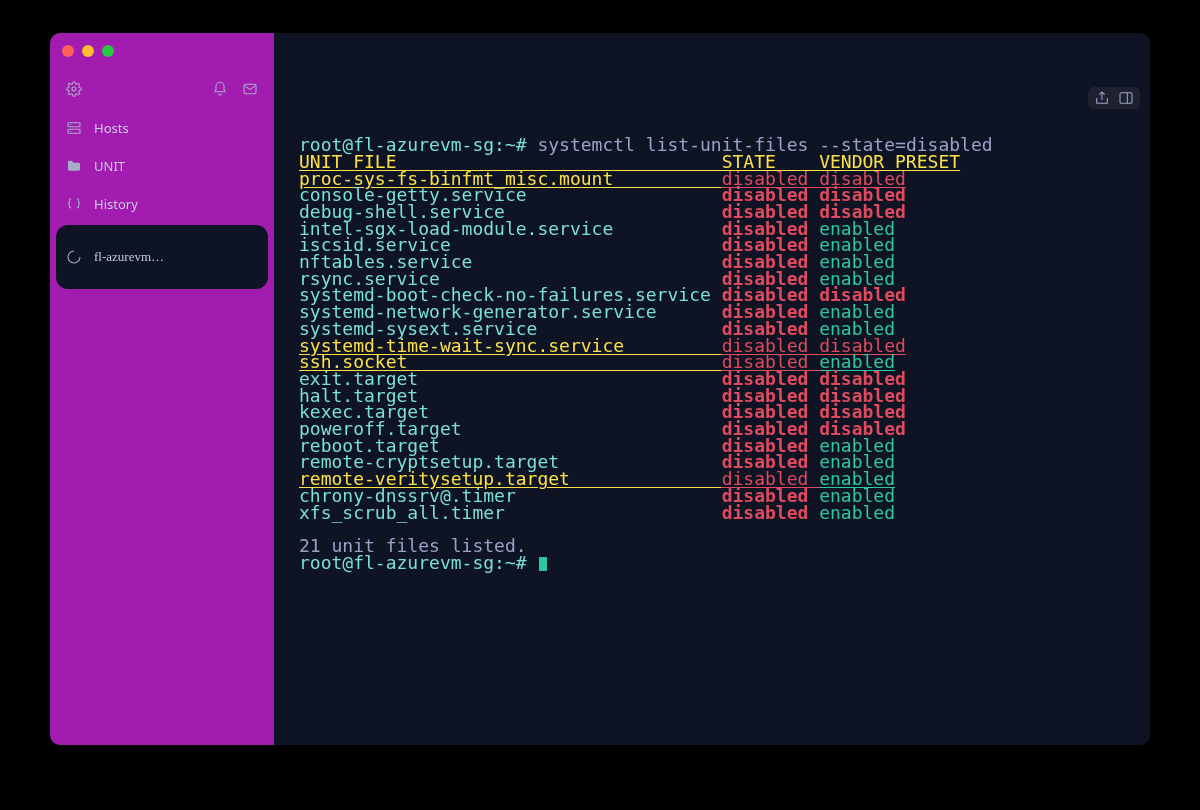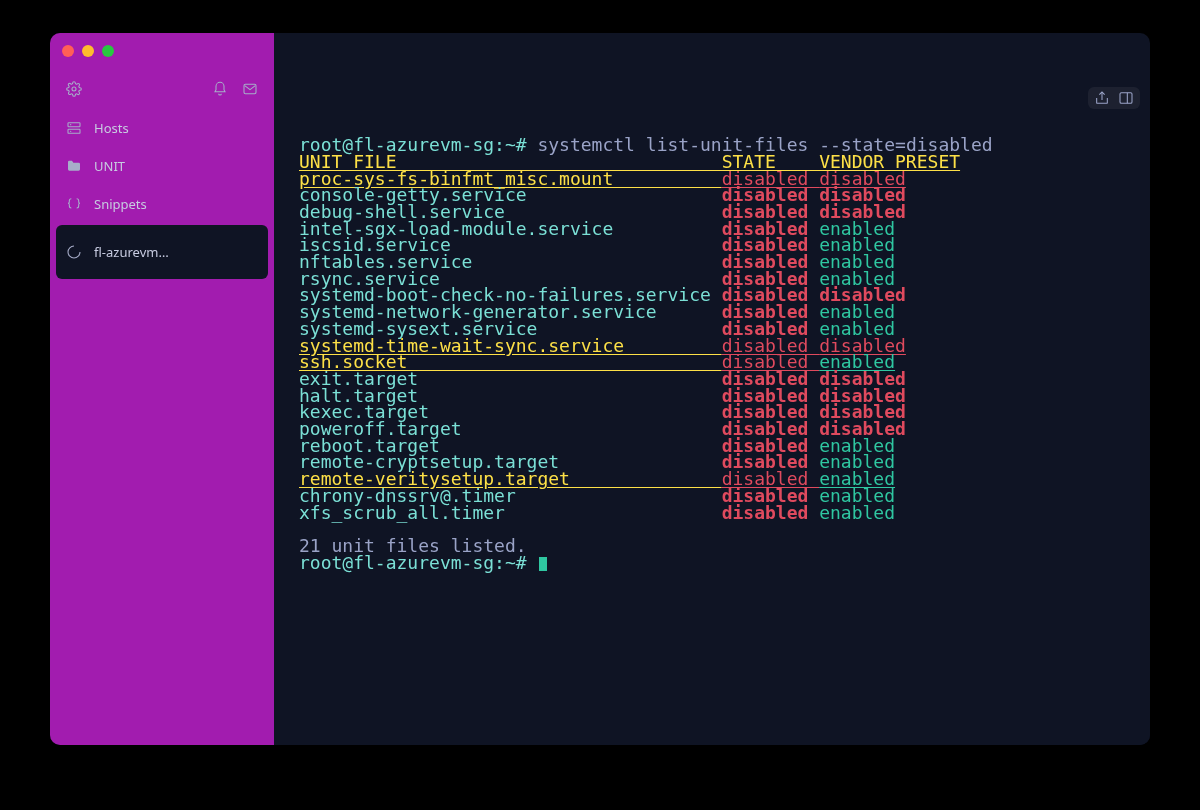--- a/index.html
+++ b/index.html
@@ -22,21 +22,21 @@
   .tl.green { background: #28c840; }
   .toprow { display: flex; align-items: center; gap: 14px; padding: 16px 16px 8px 16px; }
   .toprow .spacer { flex: 1; }
   .icon { width: 16px; height: 16px; display: inline-flex; align-items: center; justify-content: center; color: #a7adc9; }
   .icon svg { width: 16px; height: 16px; stroke: currentColor; fill: none; stroke-width: 1.6; }
   .nav { display: flex; flex-direction: column; padding: 4px 0; }
   .nav-item {
     display: flex; align-items: center; gap: 12px;
     padding: 10px 16px; color: #c7cbe0; cursor: pointer;
   }
-  .nav-item.active { background: #0f1424; border-radius: 6px; margin: 2px 6px; padding: 18px 10px; }
+  .nav-item.active { background: #0f1424; border-radius: 12px; margin: 2px 6px; padding: 24px 10px; font-family: Liberation Serif, serif; }
   .nav-item .label { white-space: nowrap; overflow: hidden; text-overflow: ellipsis; flex: 1; }
   .nav-item .trail { margin-left: auto; }
   
   .term {
     flex: 1; position: relative; background: #0f1424; color: #b8c0d9;
     font-size: 18px; line-height: 16.7px; white-space: pre;
     padding: 8px 10px 10px 25px; overflow: hidden; margin-top: 46px;
   }
   .term .toolbar {
     position: absolute; right: 10px; top: 8px; display: flex; gap: 8px; align-items: center;
@@ -110,21 +110,21 @@
           </span>
           <span class="label">UNIT</span>
         </div>
         <div class="nav-item">
           <span class="icon">
             <svg viewBox="0 0 24 24">
               <path d="M8 4c-2 0-3 1-3 3v2c0 1-1 2-2 2 1 0 2 1 2 2v2c0 2 1 3 3 3"></path>
               <path d="M16 4c2 0 3 1 3 3v2c0 1 1 2 2 2-1 0-2 1-2 2v2c0 2-1 3-3 3"></path>
             </svg>
           </span>
-          <span class="label">Snippets</span>
+          <span class="label">History</span>
         </div>
         <div class="nav-item active">
           <span class="icon">
             <svg viewBox="0 0 24 24">
               <path d="M12 3a9 9 0 1 0 9 9"></path>
             </svg>
           </span>
           <span class="label">fl-azurevm…</span>
         </div>
       </nav>

